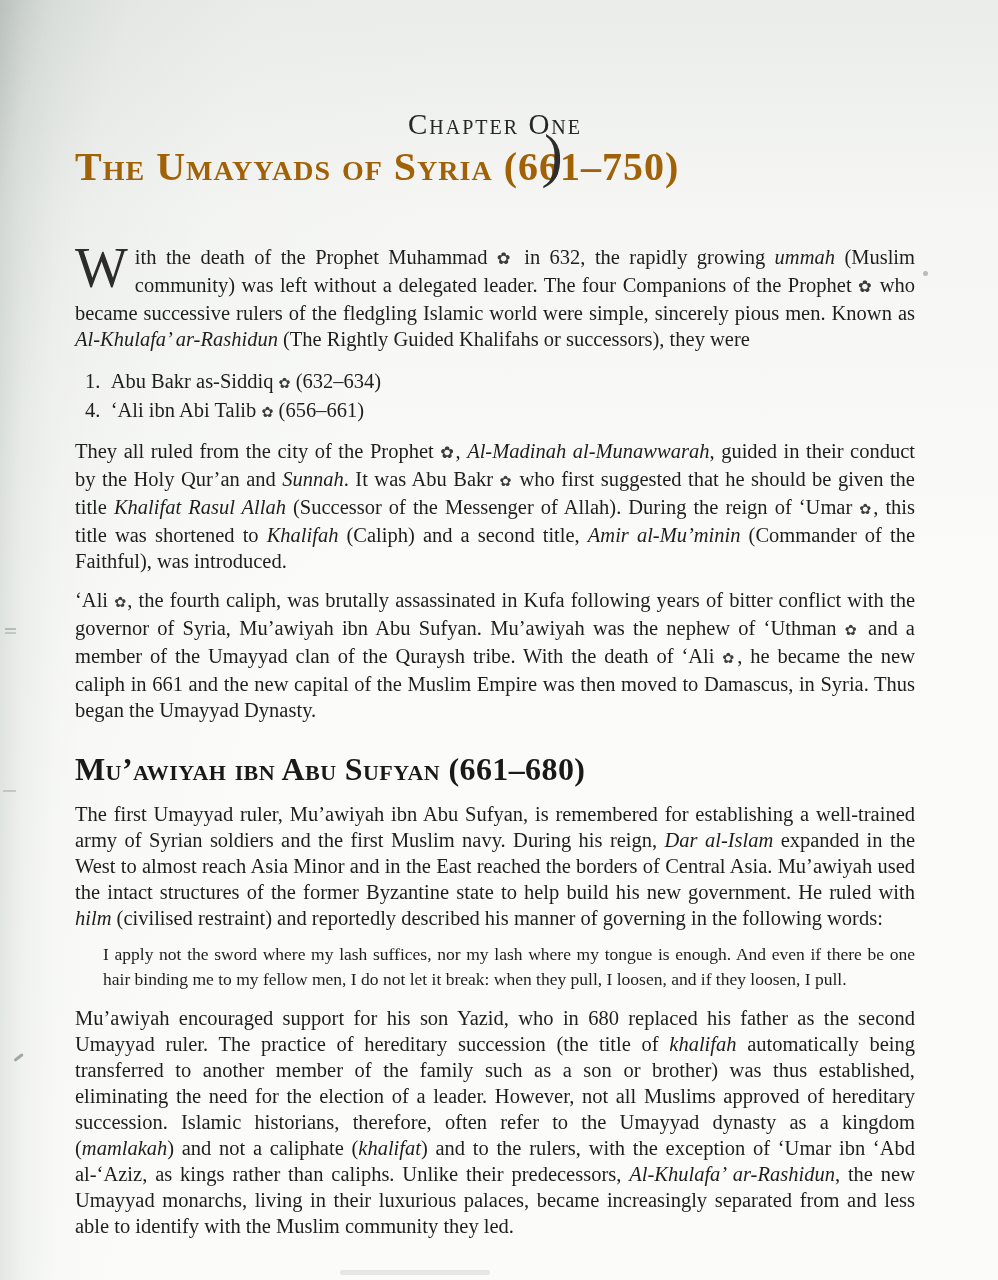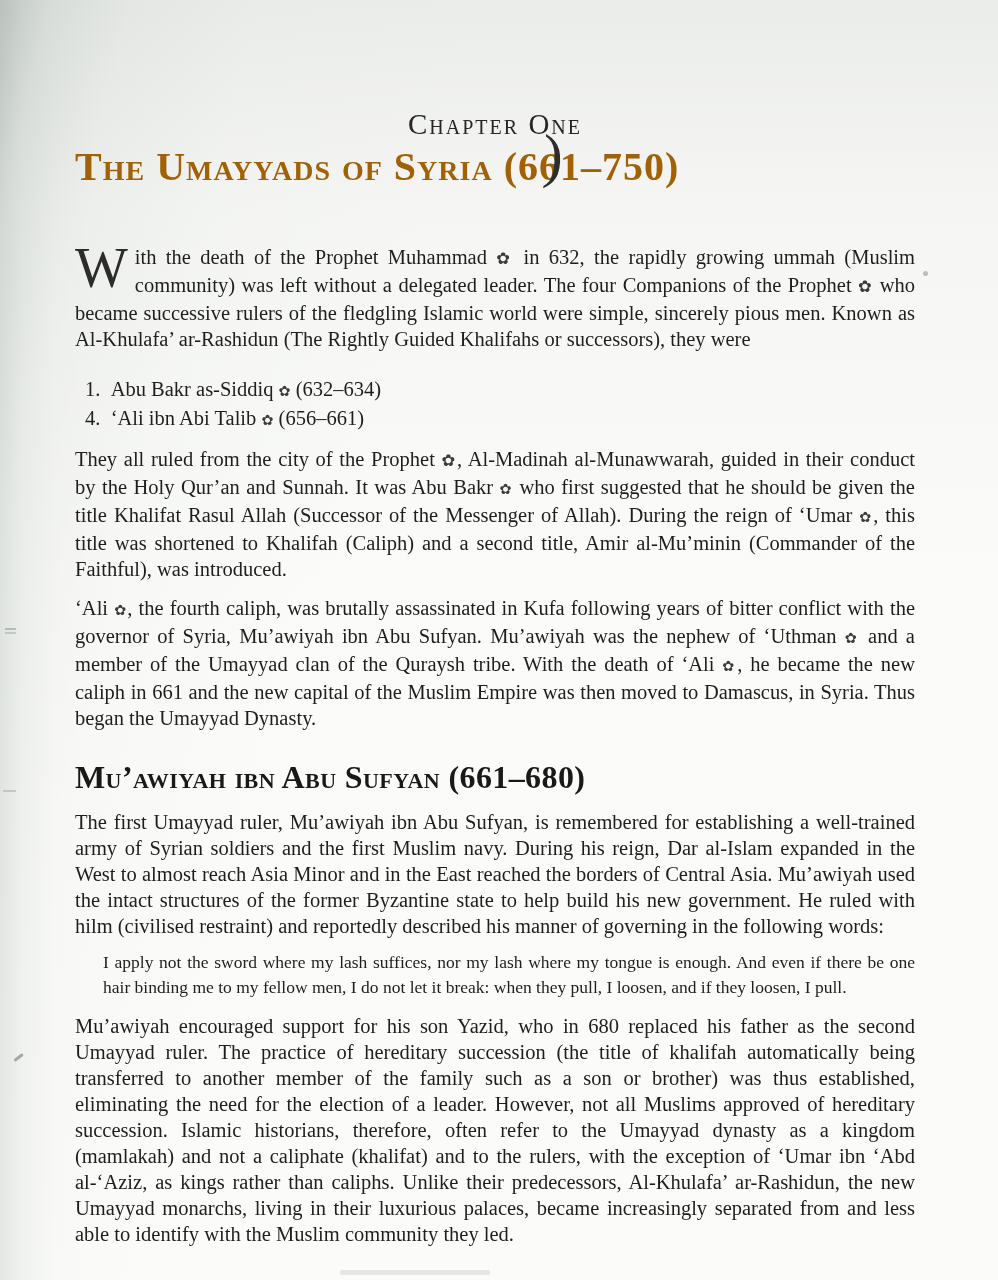--- a/index.html
+++ b/index.html
@@ -60,41 +60,41 @@
   }
   .intro-par { margin-top: 54px; }
   .dropcap {
     float: left;
     font-size: 56px;
     line-height: 43px;
     padding: 3px 7px 0 0;
     color: #2c2c2c;
   }
   .khalifah-list {
-    margin: 24px 0 0 0;
+    margin: 16px 0 0 0;
     padding-left: 10px;
     font-size: 20.5px;
     line-height: 26.5px;
   }
   .section-heading {
     margin: 28px 0 0 0;
     font-variant: small-caps;
     font-weight: bold;
     font-size: 32px;
     letter-spacing: 0.4px;
     color: #191919;
   }
   .quote-block {
     margin: 11px 0 0 28px;
     width: 812px;
     font-size: 17.5px;
     line-height: 25px;
     text-align: justify;
   }
-  .it { }
+  .it { font-style: italic; }
   .sym {
     font-family: "DejaVu Sans", sans-serif;
     opacity: 0.88;
     color: #222;
   }
   .sym.pbuh { font-size: 0.80em; }
   .sym.ra   { font-size: 0.70em; }
   .speck { position: absolute; pointer-events: none; }
   #speck-right-dot   { left: 923px; top: 271px; width: 5px; height: 5px; border-radius: 50%; background: rgba(110,120,115,0.45); }
   #speck-left-equals { left: 5px;  top: 628px; width: 11px; height: 2px; background: rgba(105,115,110,0.38); box-shadow: 0 4px 0 rgba(105,115,110,0.28); }

